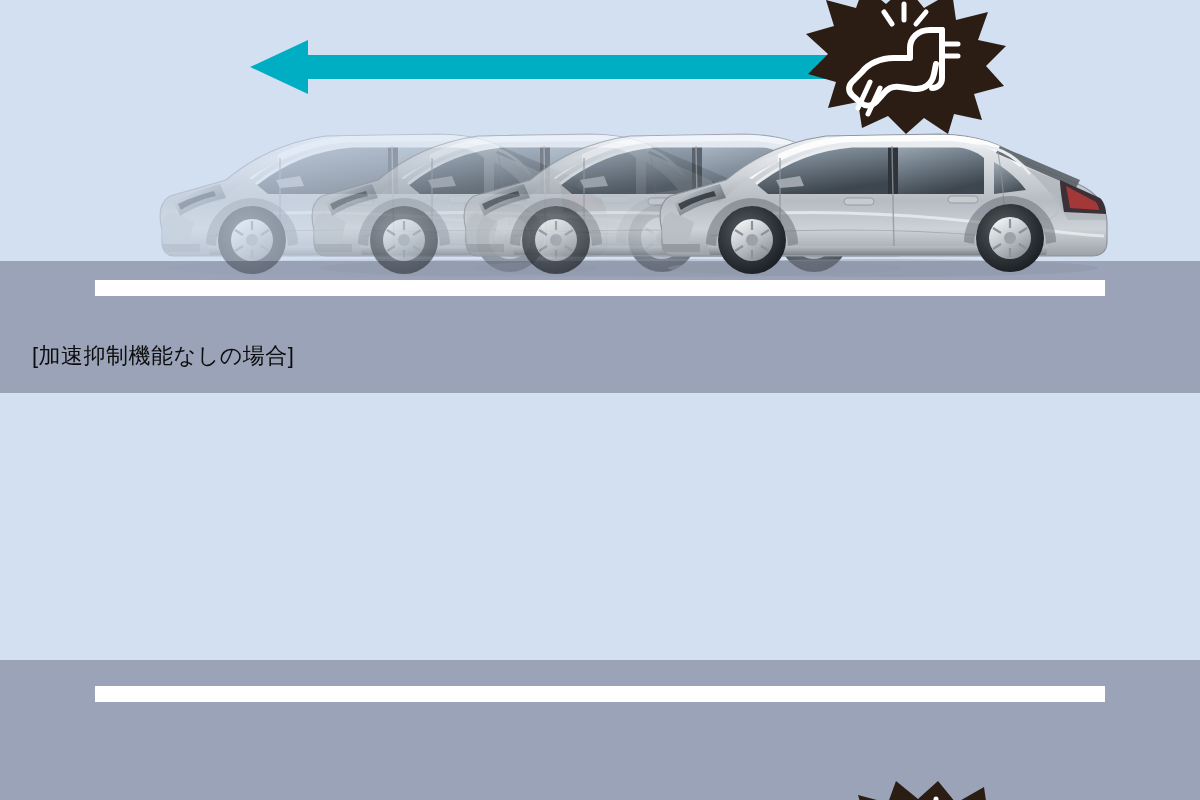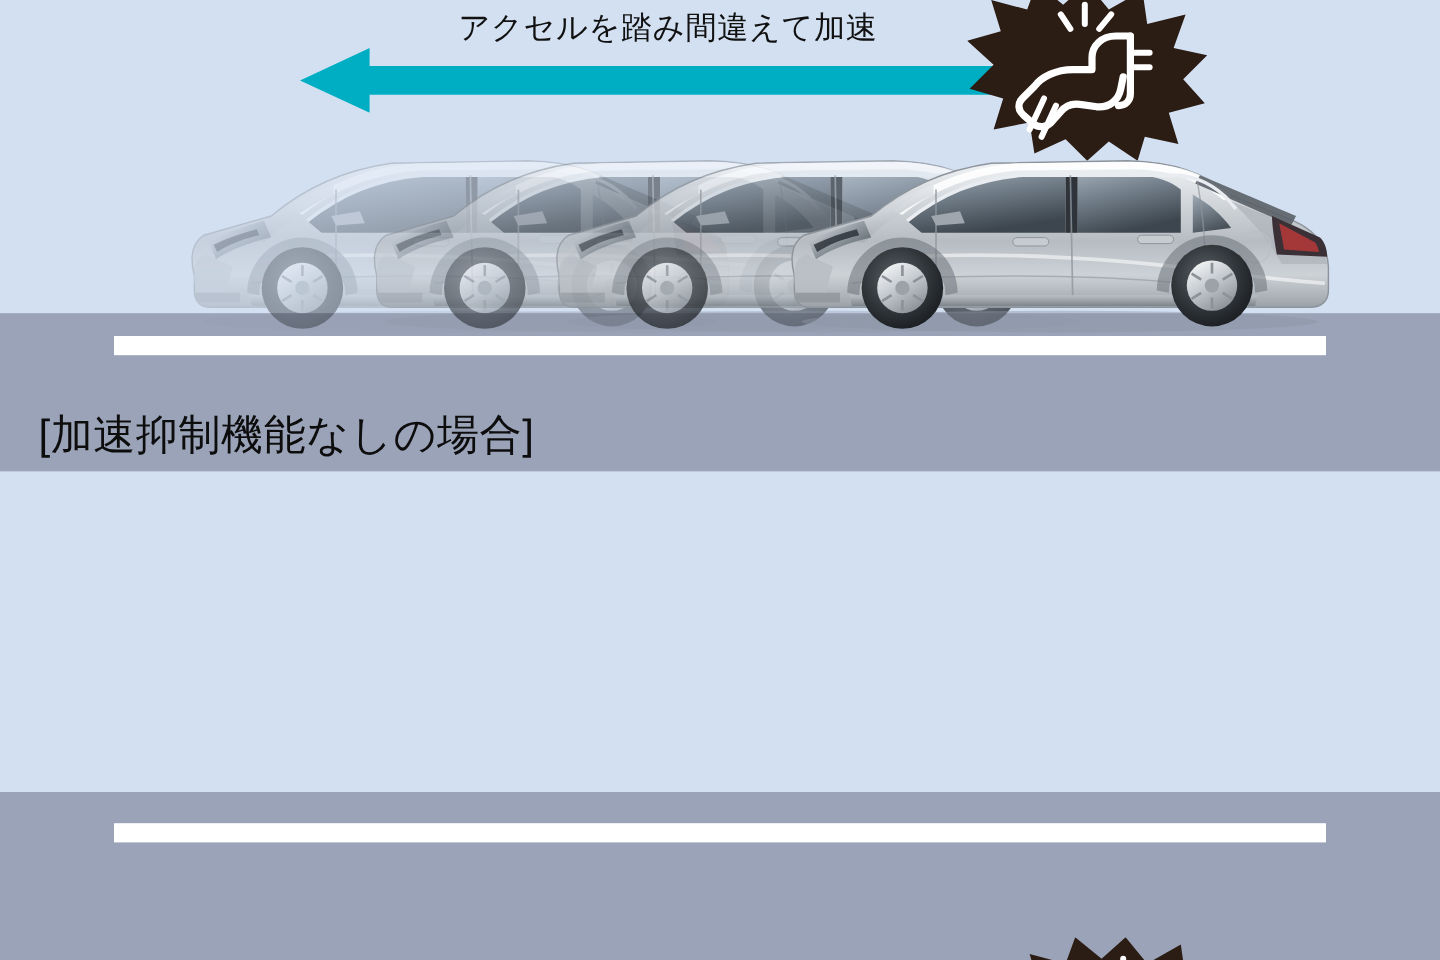--- a/index.html
+++ b/index.html
@@ -50,21 +50,21 @@
     height: 16px;
     background: #ffffff;
   }
   #road-line-top    { top: 280px; }
   #road-line-bottom { top: 293px; }
 
   .panel-caption {
     position: absolute;
     left: 32px;
     color: #0d0d0d;
-    font-size: 35px;
+    font-size: 22px;
     letter-spacing: 0.5px;
     white-space: nowrap;
     line-height: 1;
   }
   #caption-top    { top: 345px; }
 
   
   .anno {
     position: absolute;
     color: #111111;
@@ -116,21 +116,20 @@
     </svg>
 
     <svg class="arrow-svg" id="arrow-straight" width="620" height="54" viewBox="0 0 620 54">
       <path d="M 0 27 L 58 0 L 58 15 L 620 15 L 620 39 L 58 39 L 58 54 Z" fill="#00aec3"></path>
     </svg>
 
     <svg class="burst" id="burst-top" width="200" height="148" viewBox="0 0 200 148">
       <use href="#burst-shape"></use>
     </svg>
 
-    <div class="anno" id="anno-accel">アクセルを踏み間違えて加速</div>
 
     <div class="panel-caption" id="caption-top">[加速抑制機能なしの場合]</div>
   </div>
 
   <div class="panel" id="panel-bottom">
 
     <div class="sky" id="sky-bottom"></div>
     <div class="ground" id="ground-bottom"></div>
     <div class="road-line" id="road-line-bottom"></div>
 

